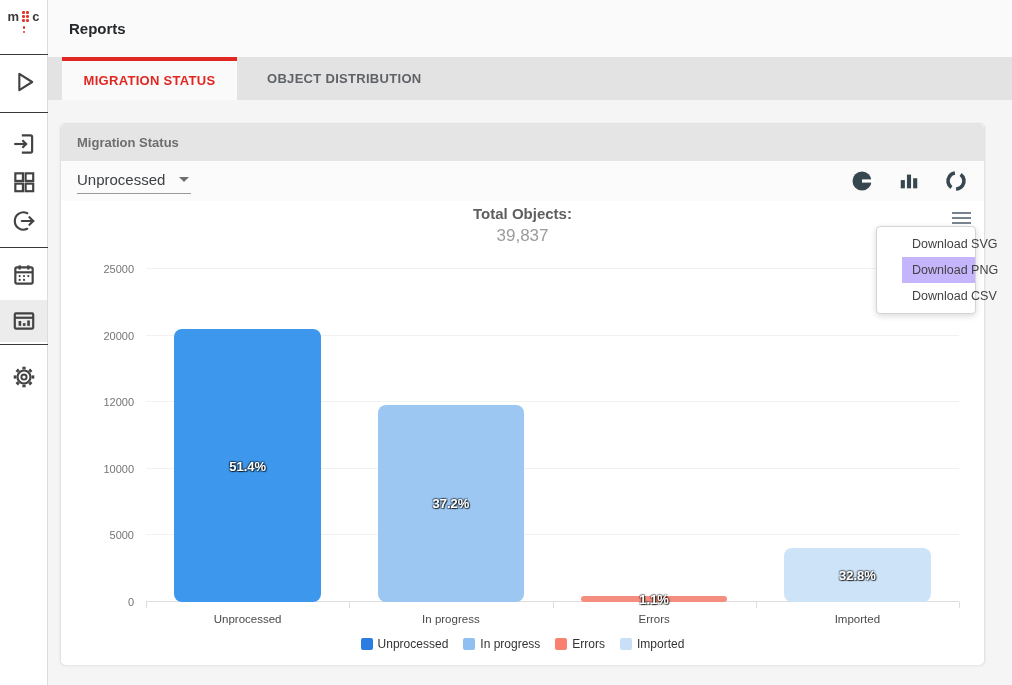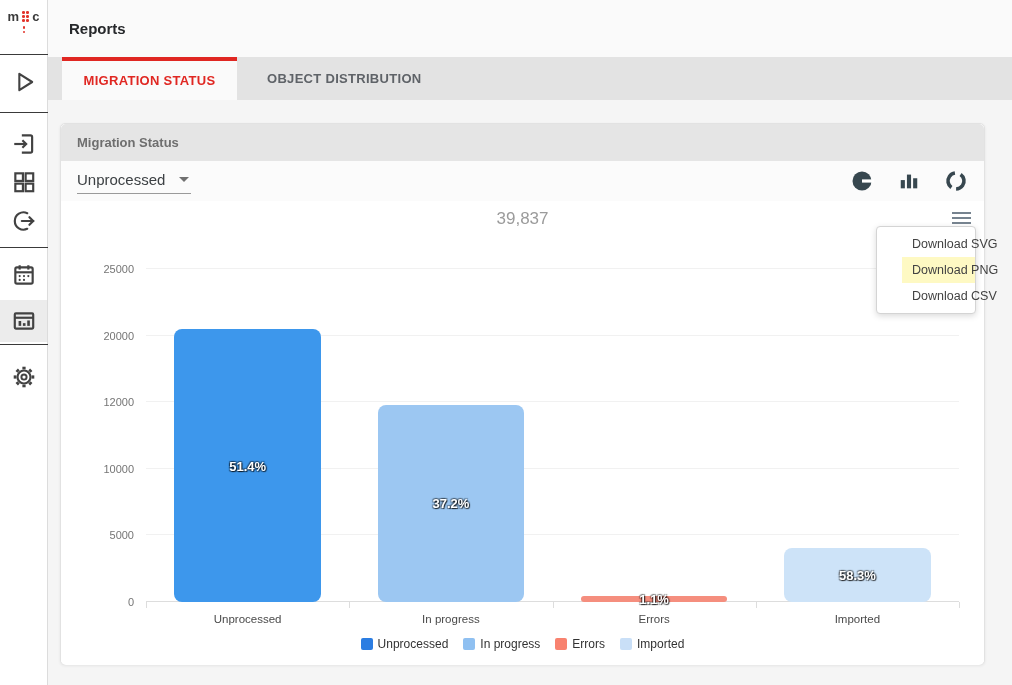--- a/index.html
+++ b/index.html
@@ -45,21 +45,21 @@
   .chart-region { position:relative; height:464px; background:#fff; border-radius:0 0 5px 5px; }
   .chart-title-block { position:absolute; top:4px; left:0; right:0; text-align:center; }
   .chart-title { font-size:15px; font-weight:bold; color:#5f5f5f; }
   .chart-subtitle { font-size:17px; color:#9b9b9b; margin-top:4px; }
 
   .hamburger { position:absolute; top:8px; right:10px; width:22px; height:18px; display:flex; flex-direction:column; justify-content:center; gap:3px; background:none; border:none; cursor:pointer; z-index:6; }
   .hamburger span { display:block; height:2px; width:19px; background:#76838f; }
 
   .menu { position:absolute; top:25px; right:8px; width:100px; background:#fff; border:1px solid #d4d4d4; border-radius:4px; box-shadow:0 2px 6px rgba(0,0,0,.15); padding:4px 0; z-index:5; }
   .menu-item { padding:6px 10px; font-size:12.5px; color:#424242; text-align:right; cursor:pointer; white-space:nowrap;margin-left:25px; }
-  .menu-item.highlighted { background:#fef9c3; }
+  .menu-item.highlighted { background:#c4b5fd; }
 
   .plot { position:absolute; top:68px; left:85px; right:25px; height:333px; }
   .gridline { position:absolute; left:0; right:0; height:1px; background:#f1f1f1; }
   .gridline.axisline { background:#ddd; }
   .ylabel { position:absolute; right:calc(100% + 12px); transform:translateY(6px); font-size:11px; color:#757575; }
   .xtick { position:absolute; bottom:-6px; width:1px; height:6px; background:#ddd; }
   .slot { position:absolute; bottom:0; height:100%; width:25%; display:flex; align-items:flex-end; justify-content:center; }
   .bar { position:relative; width:72%; border-radius:8px; }
   .bar-label { position:absolute; left:50%; top:50%; transform:translate(-50%,-50%); color:#fff; font-size:13px; font-weight:bold; white-space:nowrap;
     text-shadow:1px 1px 1px rgba(0,0,0,.75), -1px -1px 1px rgba(0,0,0,.4), 1px -1px 1px rgba(0,0,0,.4), -1px 1px 1px rgba(0,0,0,.4); }
@@ -235,20 +235,21 @@
           <button class="icon-btn">
             <svg width="24" height="24" viewBox="0 0 24 24" fill="none">
                 <circle cx="12" cy="12" r="8" stroke="#37474f" stroke-width="3.6" stroke-dasharray="20 5 19 6.3" transform="rotate(-55 12 12)"></circle>
               </svg>
           </button>
         </div>
       </div>
 
       <div class="chart-region">
         <div class="chart-title-block">
+          <div class="chart-title">Total Objects:</div>
           <div class="chart-subtitle">39,837</div>
         </div>
 
         <button class="hamburger">
           <span></span>
             <span></span>
             <span></span>
         </button>
 
         <div class="menu" id="menu">
@@ -285,21 +286,21 @@
                 <span class="bar-label">37.2%</span>
               </div>
             </div>
             <div class="slot" style="left: 50%;">
               <div class="bar" style="height: 1.752%; background: rgb(245, 142, 126);">
                 <span class="bar-label">1.1%</span>
               </div>
             </div>
             <div class="slot" style="left: 75%;">
               <div class="bar" style="height: 16.252%; background: rgb(205, 227, 248);">
-                <span class="bar-label">58.3%</span>
+                <span class="bar-label">32.8%</span>
               </div>
             </div>
           </div>
         <div class="xlabels" id="xlabels">
             <div class="xlabel">Unprocessed</div>
             <div class="xlabel">In progress</div>
             <div class="xlabel">Errors</div>
             <div class="xlabel">Imported</div>
           </div>
         <div class="legend" id="legend">

